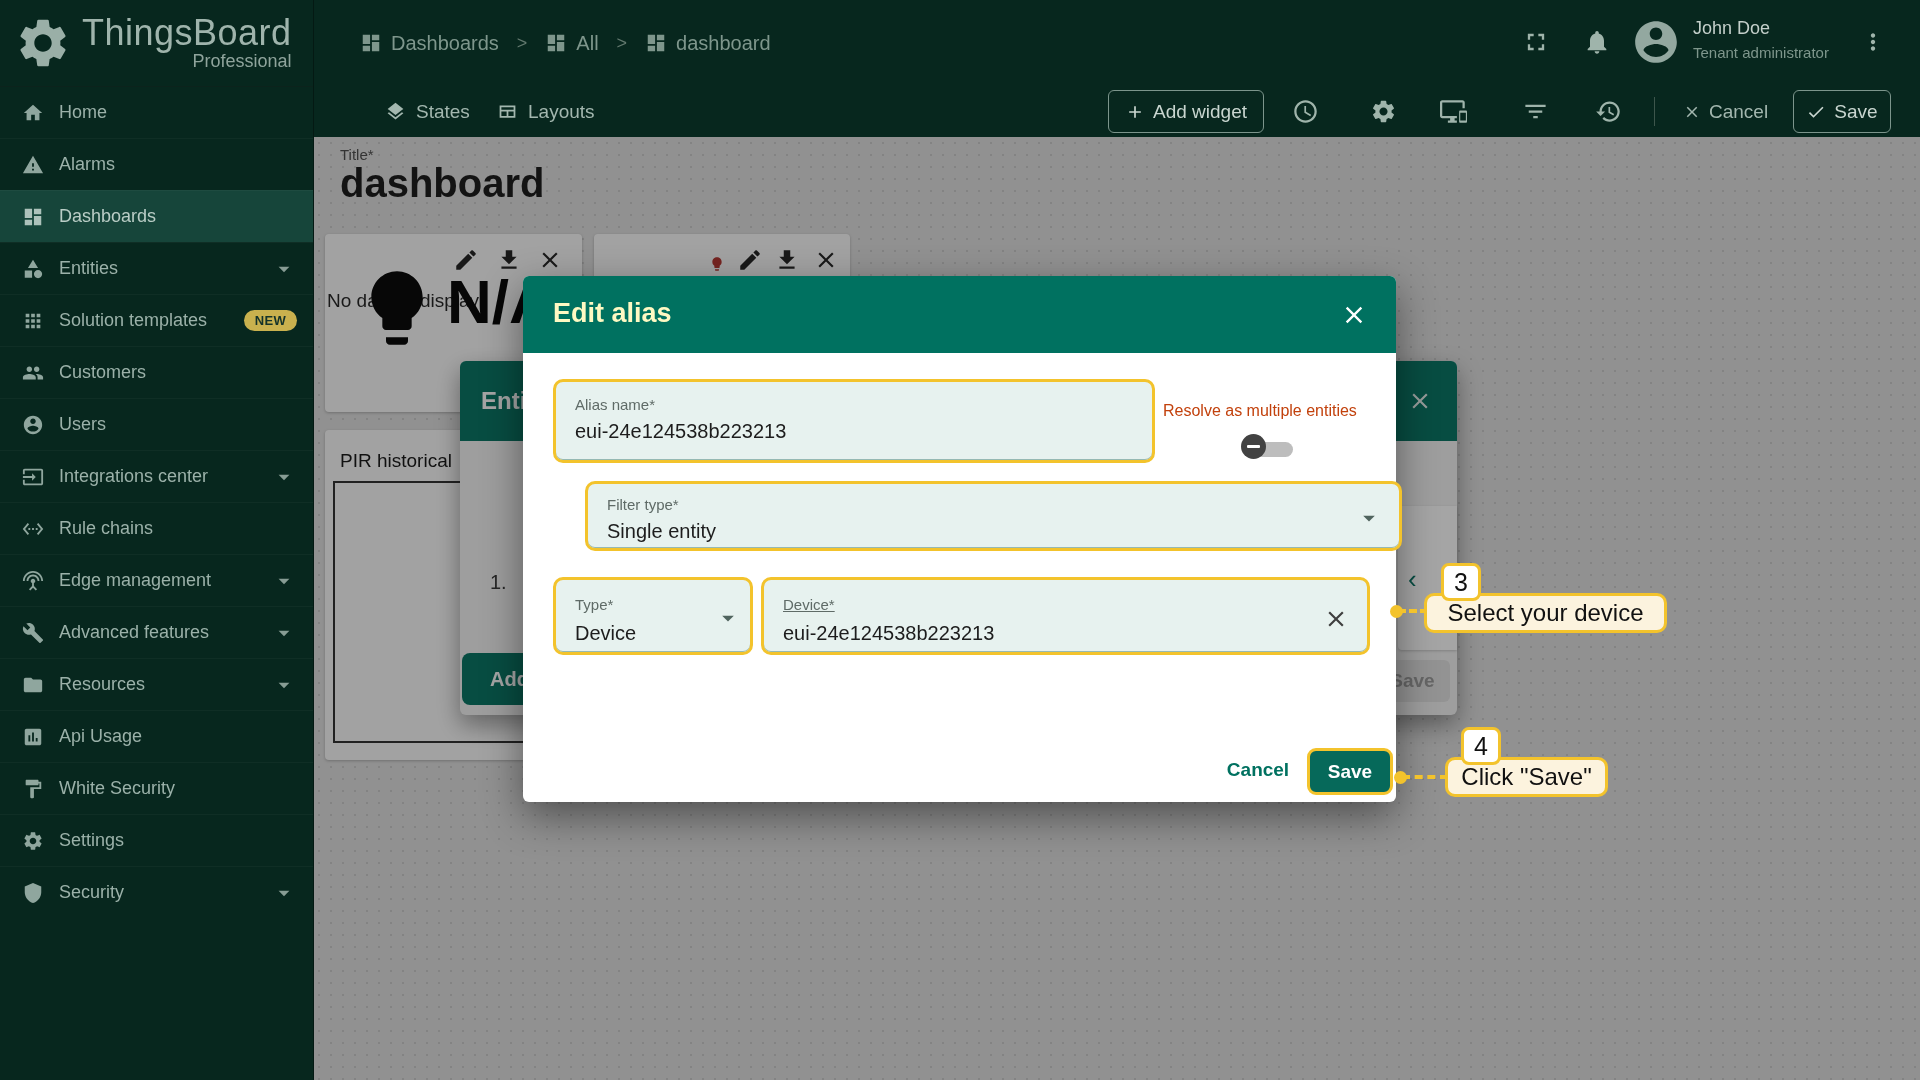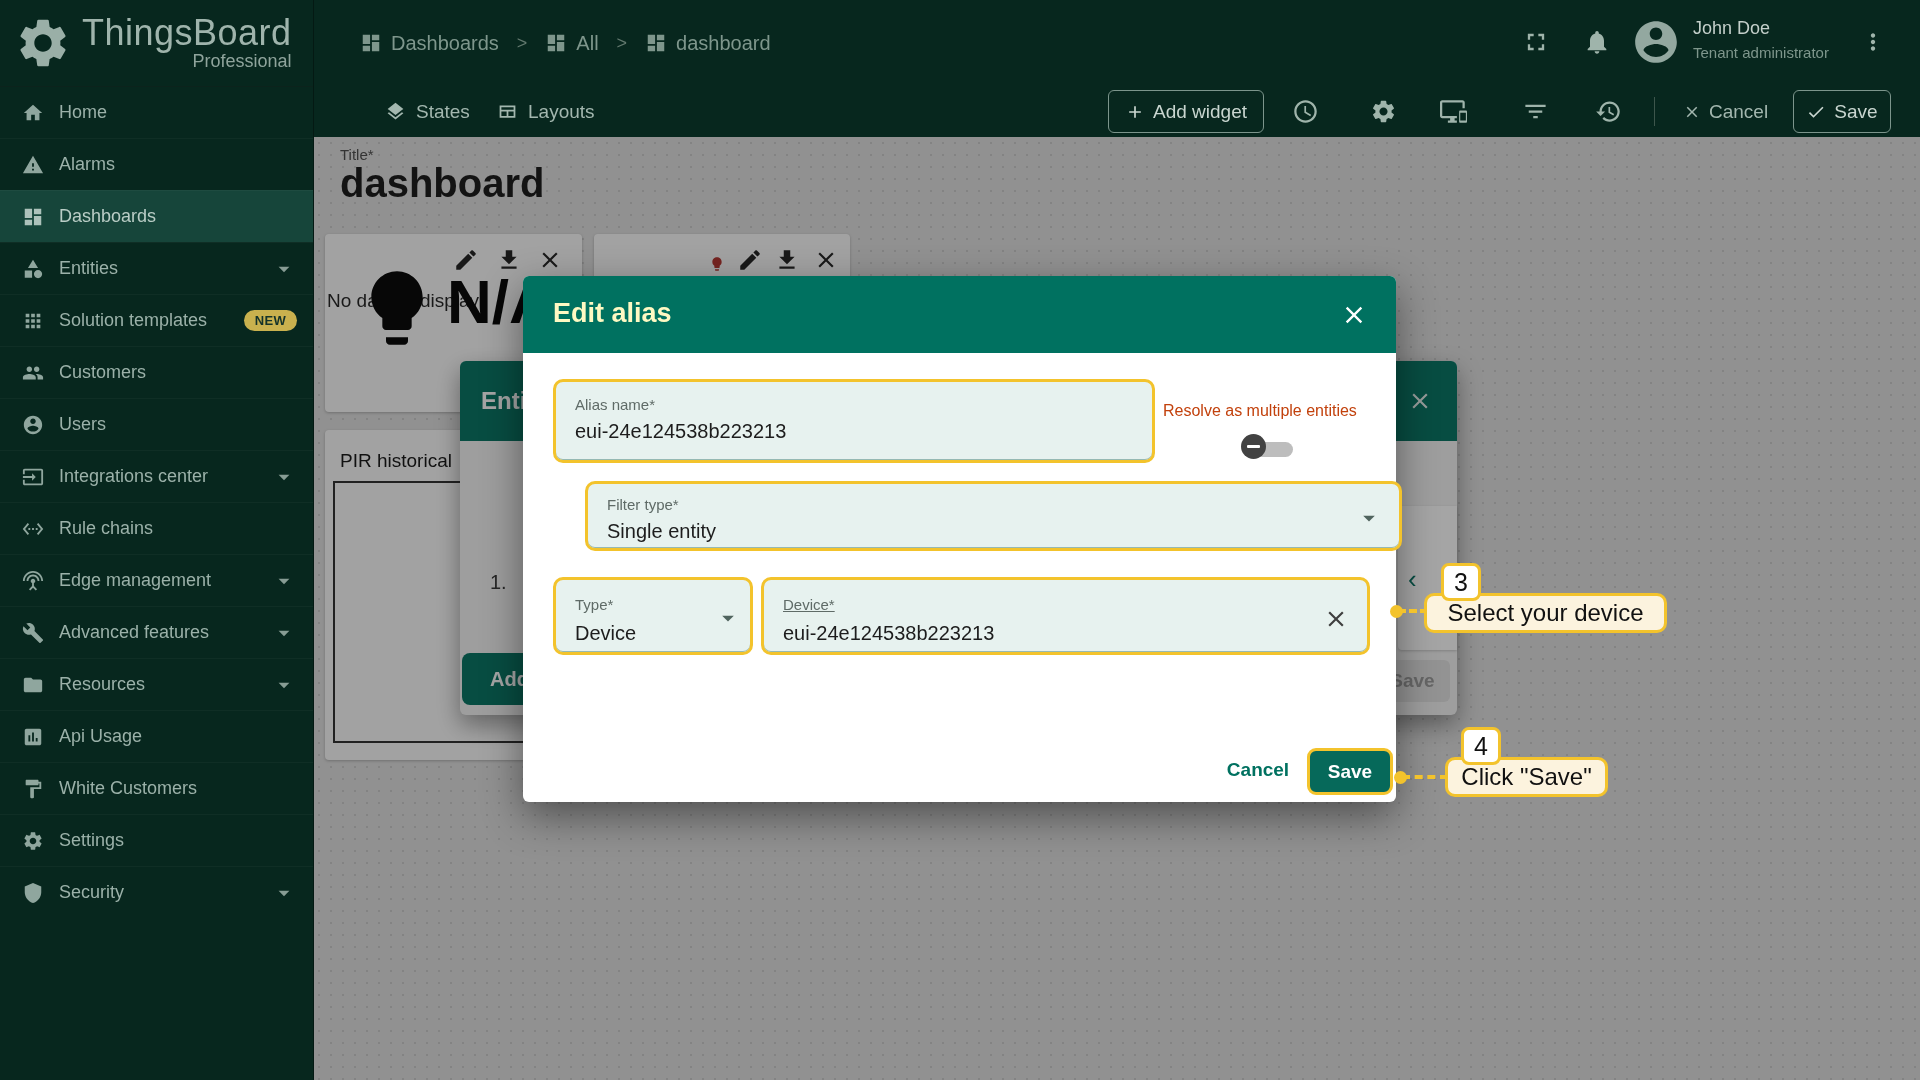--- a/index.html
+++ b/index.html
@@ -237,21 +237,21 @@
             </svg>
           </span>
           <span class="mi-label">Api Usage</span>
         </div>
         <div class="menu-item">
           <span class="mi-icon ico">
             <svg viewBox="0 0 24 24" fill="currentColor" aria-hidden="true">
               <path d="M18 4V3c0-.55-.45-1-1-1H5c-.55 0-1 .45-1 1v4c0 .55.45 1 1 1h12c.55 0 1-.45 1-1V6h1v4H9v11c0 .55.45 1 1 1h2c.55 0 1-.45 1-1v-9h8V4h-3z"></path>
             </svg>
           </span>
-          <span class="mi-label">White Customers</span>
+          <span class="mi-label">White Security</span>
         </div>
         <div class="menu-item">
           <span class="mi-icon ico">
             <svg viewBox="0 0 24 24" fill="currentColor" aria-hidden="true">
               <path d="M19.14 12.94c.04-.3.06-.61.06-.94 0-.32-.02-.64-.07-.94l2.03-1.58c.18-.14.23-.41.12-.61l-1.92-3.32c-.12-.22-.37-.29-.59-.22l-2.39.96c-.5-.38-1.03-.7-1.62-.94l-.36-2.54c-.04-.24-.24-.41-.48-.41h-3.84c-.24 0-.43.17-.47.41l-.36 2.54c-.59.24-1.13.57-1.62.94l-2.39-.96c-.22-.08-.47 0-.59.22L2.74 8.87c-.12.21-.08.47.12.61l2.03 1.58c-.05.3-.09.63-.09.94s.02.64.07.94l-2.03 1.58c-.18.14-.23.41-.12.61l1.92 3.32c.12.22.37.29.59.22l2.39-.96c.5.38 1.03.7 1.62.94l.36 2.54c.05.24.24.41.48.41h3.84c.24 0 .44-.17.47-.41l.36-2.54c.59-.24 1.13-.56 1.62-.94l2.39.96c.22.08.47 0 .59-.22l1.92-3.32c.12-.22.07-.47-.12-.61l-2.01-1.58zM12 15.6c-1.98 0-3.6-1.62-3.6-3.6s1.62-3.6 3.6-3.6 3.6 1.62 3.6 3.6-1.62 3.6-3.6 3.6z"></path>
             </svg>
           </span>
           <span class="mi-label">Settings</span>
         </div>
         <div class="menu-item">

